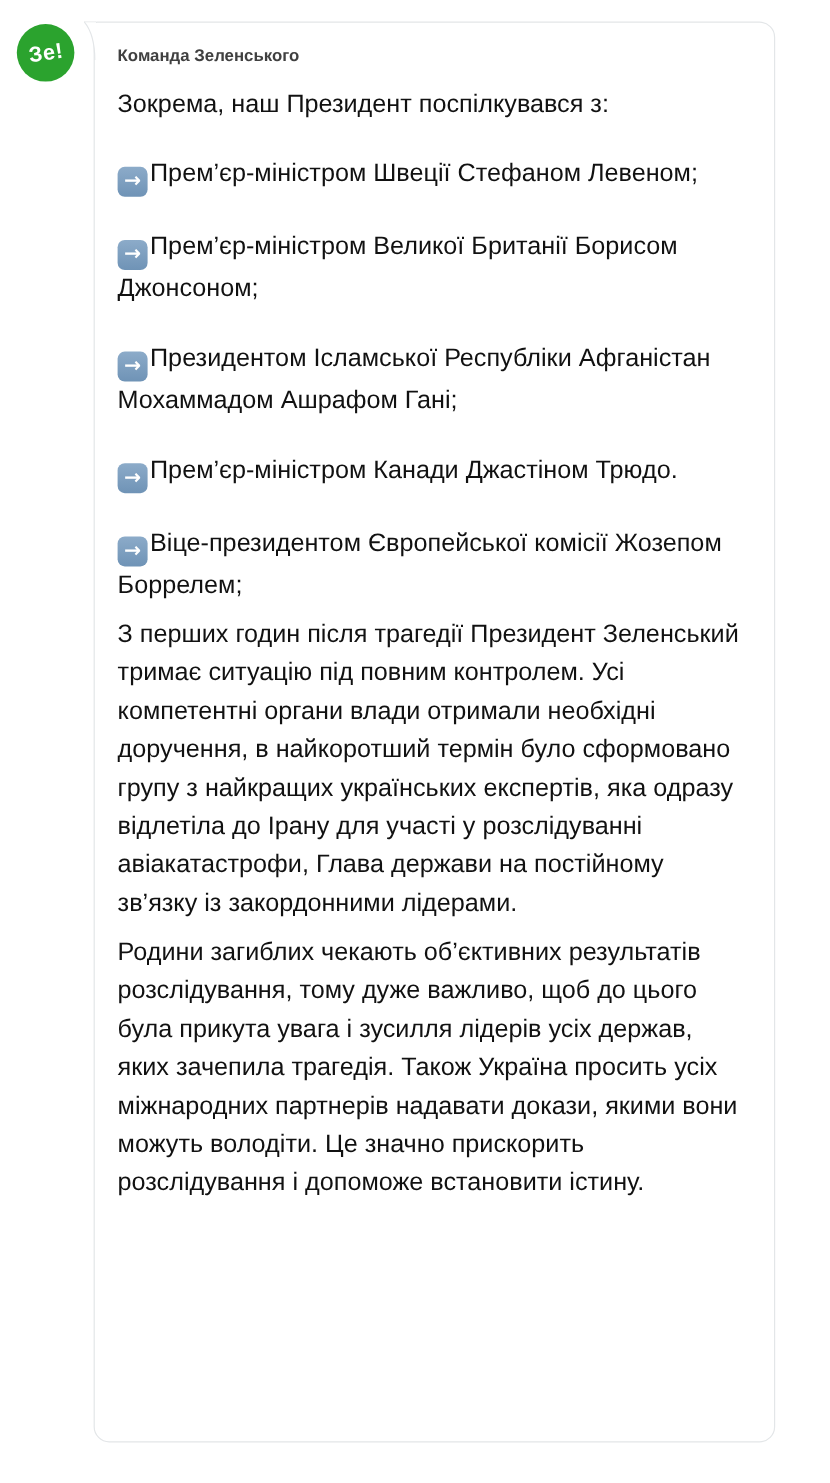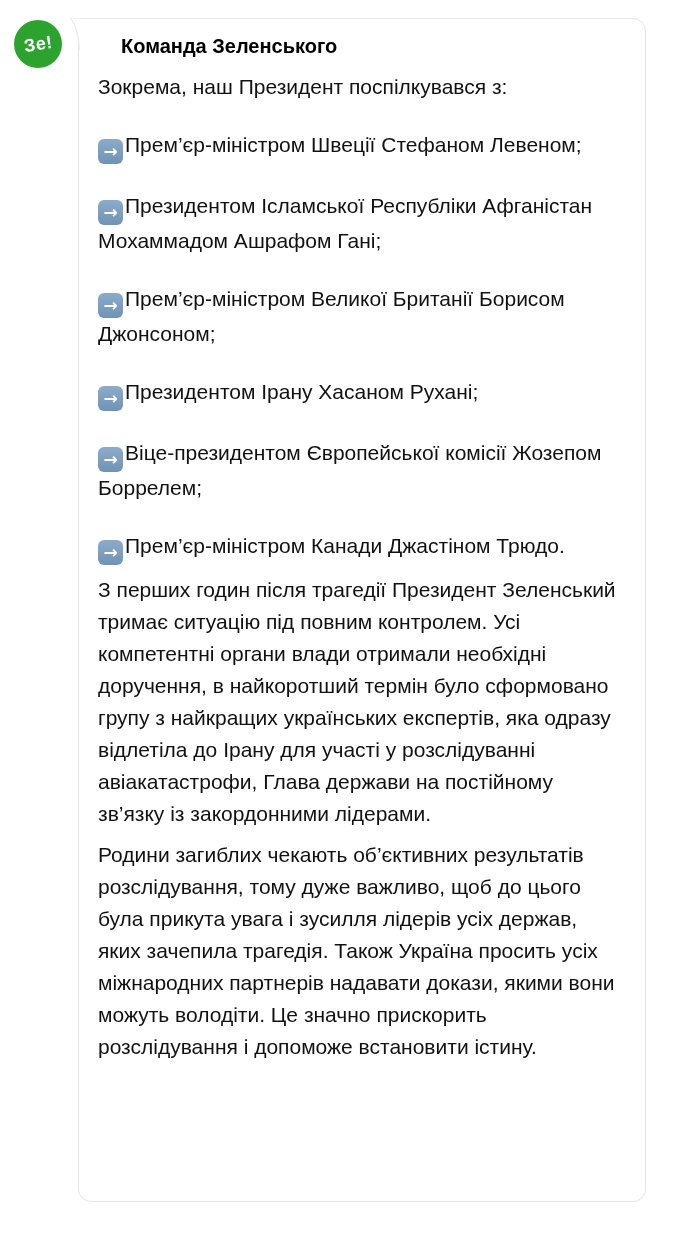--- a/index.html
+++ b/index.html
@@ -50,28 +50,27 @@
   .tail {
     position: absolute;
     left: -9px;
     top: -1px;
     width: 10px;
     height: 32px;
   }
 
   .channel-name {
     display: block;
-    color: #000000;
+    color: #404040;
     font-weight: bold;
-    font-size: 20px;
+    font-size: 14px;
     line-height: 28px;
     text-decoration: none;
     cursor: pointer;
     margin-bottom: 2px;
-    margin-left: 23px;
   }
 
   
   .msg { flex: 1; }
   .msg p {
     margin: 9px 0 0 0;
     font-size: 21px;
     line-height: 32px;
     color: #111111;
   }
@@ -106,23 +105,22 @@
     <path d="M0 0 C6 7 9 18 9 32" fill="none" stroke="#e3e6e8" stroke-width="1"></path>
     <path d="M0 0 L10 0" fill="none" stroke="#e3e6e8" stroke-width="1"></path>
   </svg>
 
   <a class="channel-name">Команда Зеленського</a>
 
   <div class="msg">
     <p>Зокрема, наш Президент поспілкувався з:</p>
 
     <p class="bullet"><span class="arrow-emoji">→</span><span>Прем’єр-міністром Швеції Стефаном Левеном;</span></p>
+    <p class="bullet"><span class="arrow-emoji">→</span><span>Прем’єр-міністром Великої Британії Борисом Джонсоном;</span></p>
     <p class="bullet"><span class="arrow-emoji">→</span><span>Президентом Ісламської Республіки Афганістан Мохаммадом Ашрафом Гані;</span></p>
-    <p class="bullet"><span class="arrow-emoji">→</span><span>Прем’єр-міністром Великої Британії Борисом Джонсоном;</span></p>
-    <p class="bullet"><span class="arrow-emoji">→</span><span>Президентом Ірану Хасаном Рухані;</span></p>
+    <p class="bullet"><span class="arrow-emoji">→</span><span>Прем’єр-міністром Канади Джастіном Трюдо.</span></p>
     <p class="bullet"><span class="arrow-emoji">→</span><span>Віце-президентом Європейської комісії Жозепом Боррелем;</span></p>
-    <p class="bullet"><span class="arrow-emoji">→</span><span>Прем’єр-міністром Канади Джастіном Трюдо.</span></p>
 
     <p>З перших годин після трагедії Президент Зеленський тримає ситуацію під повним контролем. Усі компетентні органи влади отримали необхідні доручення, в найкоротший термін було сформовано групу з найкращих українських експертів, яка одразу відлетіла до Ірану для участі у розслідуванні авіакатастрофи, Глава держави на постійному зв’язку із закордонними лідерами.</p>
     <p>Родини загиблих чекають об’єктивних результатів розслідування, тому дуже важливо, щоб до цього була прикута увага і зусилля лідерів усіх держав, яких зачепила трагедія. Також Україна просить усіх міжнародних партнерів надавати докази, якими вони можуть володіти. Це значно прискорить розслідування і допоможе встановити істину.</p>
   </div>
 
 </div>
 
 </body></html>

